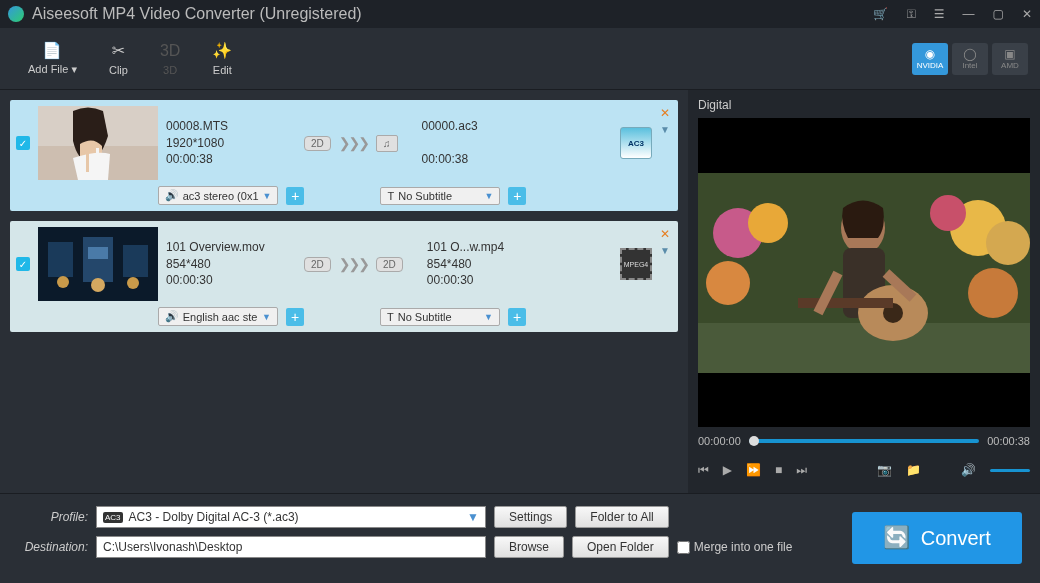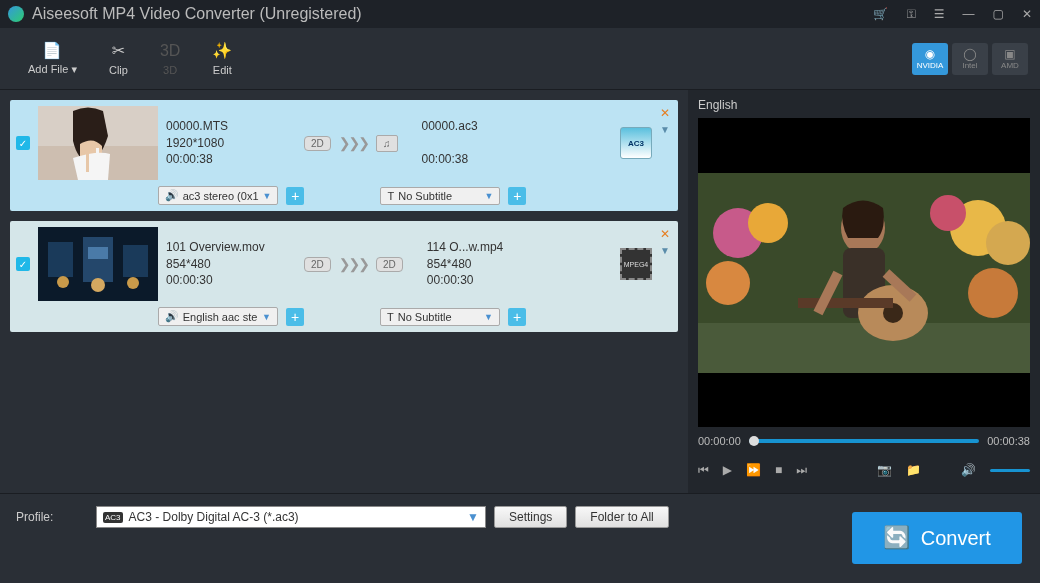--- a/index.html
+++ b/index.html
@@ -54,21 +54,21 @@
 .preview-time { display: flex; align-items: center; gap: 8px; padding: 8px 0; color: #bbb; font-size: 11px; }
 .timebar { flex: 1; height: 4px; background: #1793d1; position: relative; border-radius: 2px; }
 .timebar::before { content:""; position:absolute; left:0; top:-3px; width:10px; height:10px; background:#ddd; border-radius:50%; }
 .preview-controls { display: flex; align-items: center; gap: 14px; padding: 8px 0; color: #aaa; }
 .preview-controls span, .preview-controls svg { cursor: pointer; }
 .vol-line { width: 40px; height: 3px; background: #1793d1; border-radius:2px; }
 
 
 .bottom { height: 90px; background: #2a2f36; border-top: 1px solid #1a1d22; padding: 12px 16px; position: relative; }
 .form-row { display: flex; align-items: center; gap: 8px; margin-bottom: 8px; }
-.form-label { width: 72px; color: #ccc; font-size: 12px; }
+.form-label { width: 72px; text-align: right; color: #ccc; font-size: 12px; font-style: italic; }
 .profile-select { width: 390px; background: #fff; border: 1px solid #888; padding: 3px 6px; font-size: 12px; color: #333; display: flex; align-items: center; gap: 6px; }
 .profile-select .caret { margin-left: auto; color: #4a90d0; }
 .prof-ico { background:#333;color:#fff;font-size:8px;padding:1px 2px;border-radius:2px; }
 .dest-input { width: 390px; background: #fff; border: 1px solid #888; padding: 3px 6px; font-size: 12px; color: #333; }
 .btn { background: linear-gradient(#f8f8f8,#e0e0e0); border: 1px solid #999; padding: 3px 14px; font-size: 12px; color: #333; cursor: pointer; border-radius: 2px; }
 .merge-cb { display: flex; align-items: center; gap: 4px; color: #ccc; font-size: 12px; }
 .merge-cb input { width:13px; height:13px; }
 .convert-btn { position: absolute; right: 18px; top: 18px; width: 170px; height: 52px; background: #2196e6; color: #fff; font-size: 20px; display: flex; align-items: center; justify-content: center; gap: 10px; border-radius: 3px; cursor: pointer; }
 .convert-btn .ref-ico { font-size: 22px; }
 </style>
@@ -134,21 +134,21 @@
             <rect width="120" height="74" fill="#cdbeb0"></rect>
             <rect x="0" y="0" width="120" height="40" fill="#d8cfc6"></rect>
             <path d="M35 5 Q50 -2 65 5 L70 30 Q62 55 50 55 Q40 55 35 35 Z" fill="#2a1e18"></path>
             <path d="M42 38 L42 60 Q50 72 64 68 L64 40 Q55 30 42 38 Z" fill="#e7c7a8"></path>
             <path d="M35 52 L40 74 L70 74 L72 48 Q60 44 35 52 Z" fill="#f5f5f5"></path>
             <rect x="48" y="46" width="3" height="20" fill="#e7c7a8"></rect>
             <rect x="58" y="42" width="3" height="8" fill="#f5f5f5"></rect>
           </svg>
         </div>
         <div class="file-info">
-          <div>00000.MTS</div>
+          <div>00008.MTS</div>
           <div>1920*1080</div>
           <div>00:00:38</div>
         </div>
         <span class="badge2d">2D</span>
         <span class="arrows">❯❯❯</span>
         <span class="music-badge">♫</span>
         <div class="out-info">
           <div>00000.ac3</div>
           <div>&nbsp;</div>
           <div>00:00:38</div>
@@ -191,21 +191,21 @@
         </div>
         <div class="file-info">
           <div>101 Overview.mov</div>
           <div>854*480</div>
           <div>00:00:30</div>
         </div>
         <span class="badge2d">2D</span>
         <span class="arrows">❯❯❯</span>
         <span class="badge2d">2D</span>
         <div class="out-info">
-          <div>114 O...w.mp4</div>
+          <div>101 O...w.mp4</div>
           <div>854*480</div>
           <div>00:00:30</div>
         </div>
         <div class="format-icon mpeg-ico">MPEG4</div>
       </div>
       <div class="file-row2">
         <div class="dropdown">
           <span>🔊</span>
           <span>English aac ste</span>
           <span class="caret">▼</span>
@@ -217,21 +217,21 @@
           <span>No Subtitle</span>
           <span class="caret">▼</span>
         </div>
         <div class="plus-btn">+</div>
       </div>
     </div>
 
   </div>
 
   <div class="preview-pane">
-    <div class="preview-label">English</div>
+    <div class="preview-label">Digital</div>
     <div class="preview-video">
       <svg width="332" height="260" viewBox="0 0 332 260">
         <rect width="332" height="260" fill="#000"></rect>
         <rect x="0" y="30" width="332" height="200" fill="#3a4a2a"></rect>
 
         <circle cx="40" cy="90" r="25" fill="#c75a8a"></circle>
         <circle cx="70" cy="80" r="20" fill="#e8a838"></circle>
         <circle cx="280" cy="85" r="28" fill="#e8b848"></circle>
         <circle cx="310" cy="100" r="22" fill="#d4a850"></circle>
         <circle cx="250" cy="70" r="18" fill="#c8506a"></circle>
@@ -275,17 +275,27 @@
   <div class="form-row">
     <div class="form-label">Profile:</div>
     <div class="profile-select">
       <span class="prof-ico">AC3</span>
       <span>AC3 - Dolby Digital AC-3 (*.ac3)</span>
       <span class="caret">▼</span>
     </div>
     <button class="btn">Settings</button>
     <button class="btn">Folder to All</button>
   </div>
+  <div class="form-row">
+    <div class="form-label">Destination:</div>
+    <div class="dest-input">C:\Users\Ivonash\Desktop</div>
+    <button class="btn">Browse</button>
+    <button class="btn">Open Folder</button>
+    <label class="merge-cb">
+      <input type="checkbox" style="">
+      <span>Merge into one file</span>
+    </label>
+  </div>
   <div class="convert-btn">
     <span class="ref-ico">🔄</span>
     <span>Convert</span>
   </div>
 </div>
 
 </body></html>

